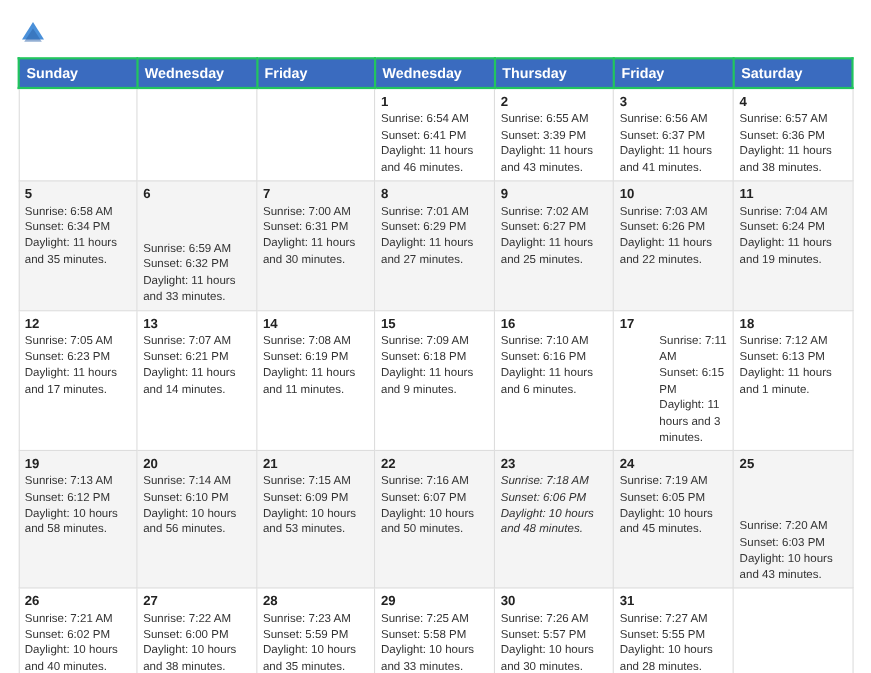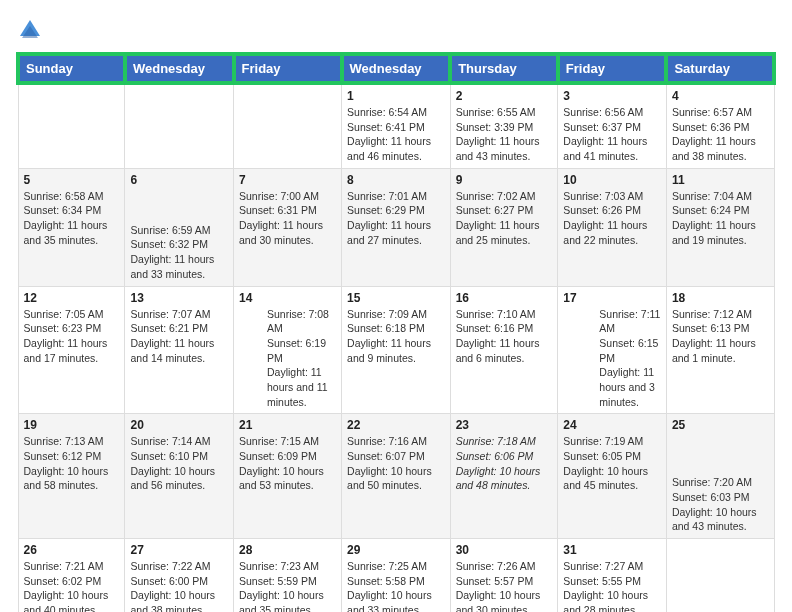--- a/index.html
+++ b/index.html
@@ -58,21 +58,21 @@
       border-collapse: collapse;
       border: 1px solid #ccc;
     }
     .calendar th {
       background: #3a6bbf;
       color: #fff;
       text-align: left;
       padding: 5px 6px;
       font-size: 13px;
       font-weight: bold;
-      border: 4px solid #22c55e;
+      border: 2px solid #22c55e;
     }
     .calendar td {
       vertical-align: top;
       padding: 4px 5px;
       border: 1px solid #ddd;
       width: 110px;
       min-height: 90px;
       font-size: 11px;
       color: #333;
       background: #fff;
@@ -209,21 +209,21 @@
 Daylight: 11 hours and 17 minutes.</div>
         </td>
         <td>
           <div class="day-num">13</div>
           <div class="cell-text" style="white-space: pre-line;">Sunrise: 7:07 AM
 Sunset: 6:21 PM
 Daylight: 11 hours and 14 minutes.</div>
         </td>
         <td>
           <div class="day-num">14</div>
-          <div class="cell-text" style="white-space: pre-line; margin-left: 28px;">Sunrise: 7:08 AM
+          <div class="cell-text" style="white-space: pre-line;">Sunrise: 7:08 AM
 Sunset: 6:19 PM
 Daylight: 11 hours and 11 minutes.</div>
         </td>
         <td>
           <div class="day-num">15</div>
           <div class="cell-text" style="white-space: pre-line;">Sunrise: 7:09 AM
 Sunset: 6:18 PM
 Daylight: 11 hours and 9 minutes.</div>
         </td>
         <td>

